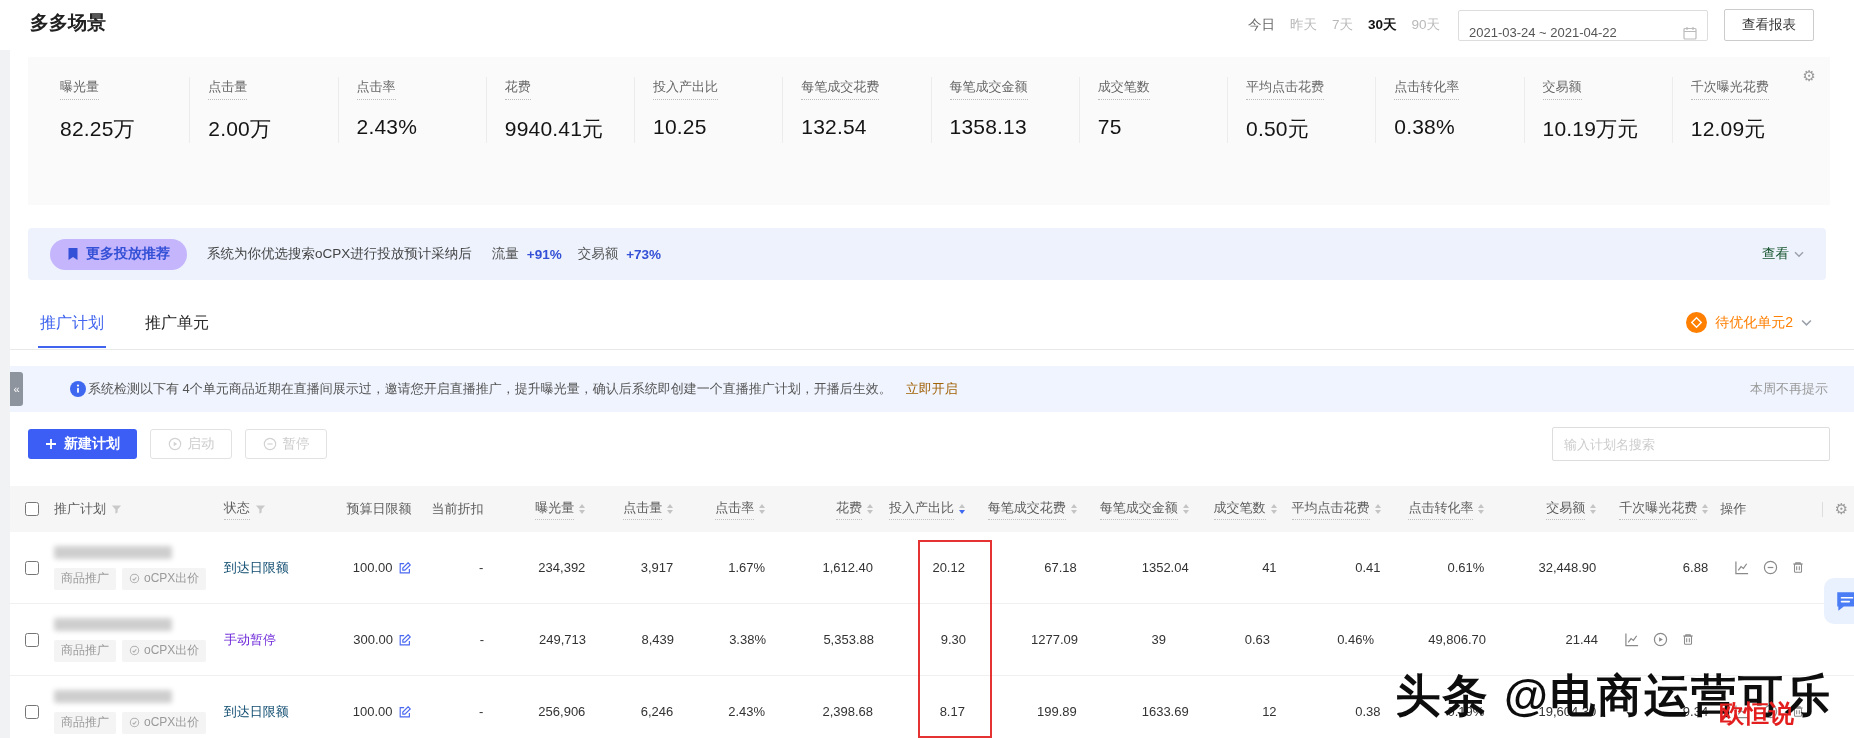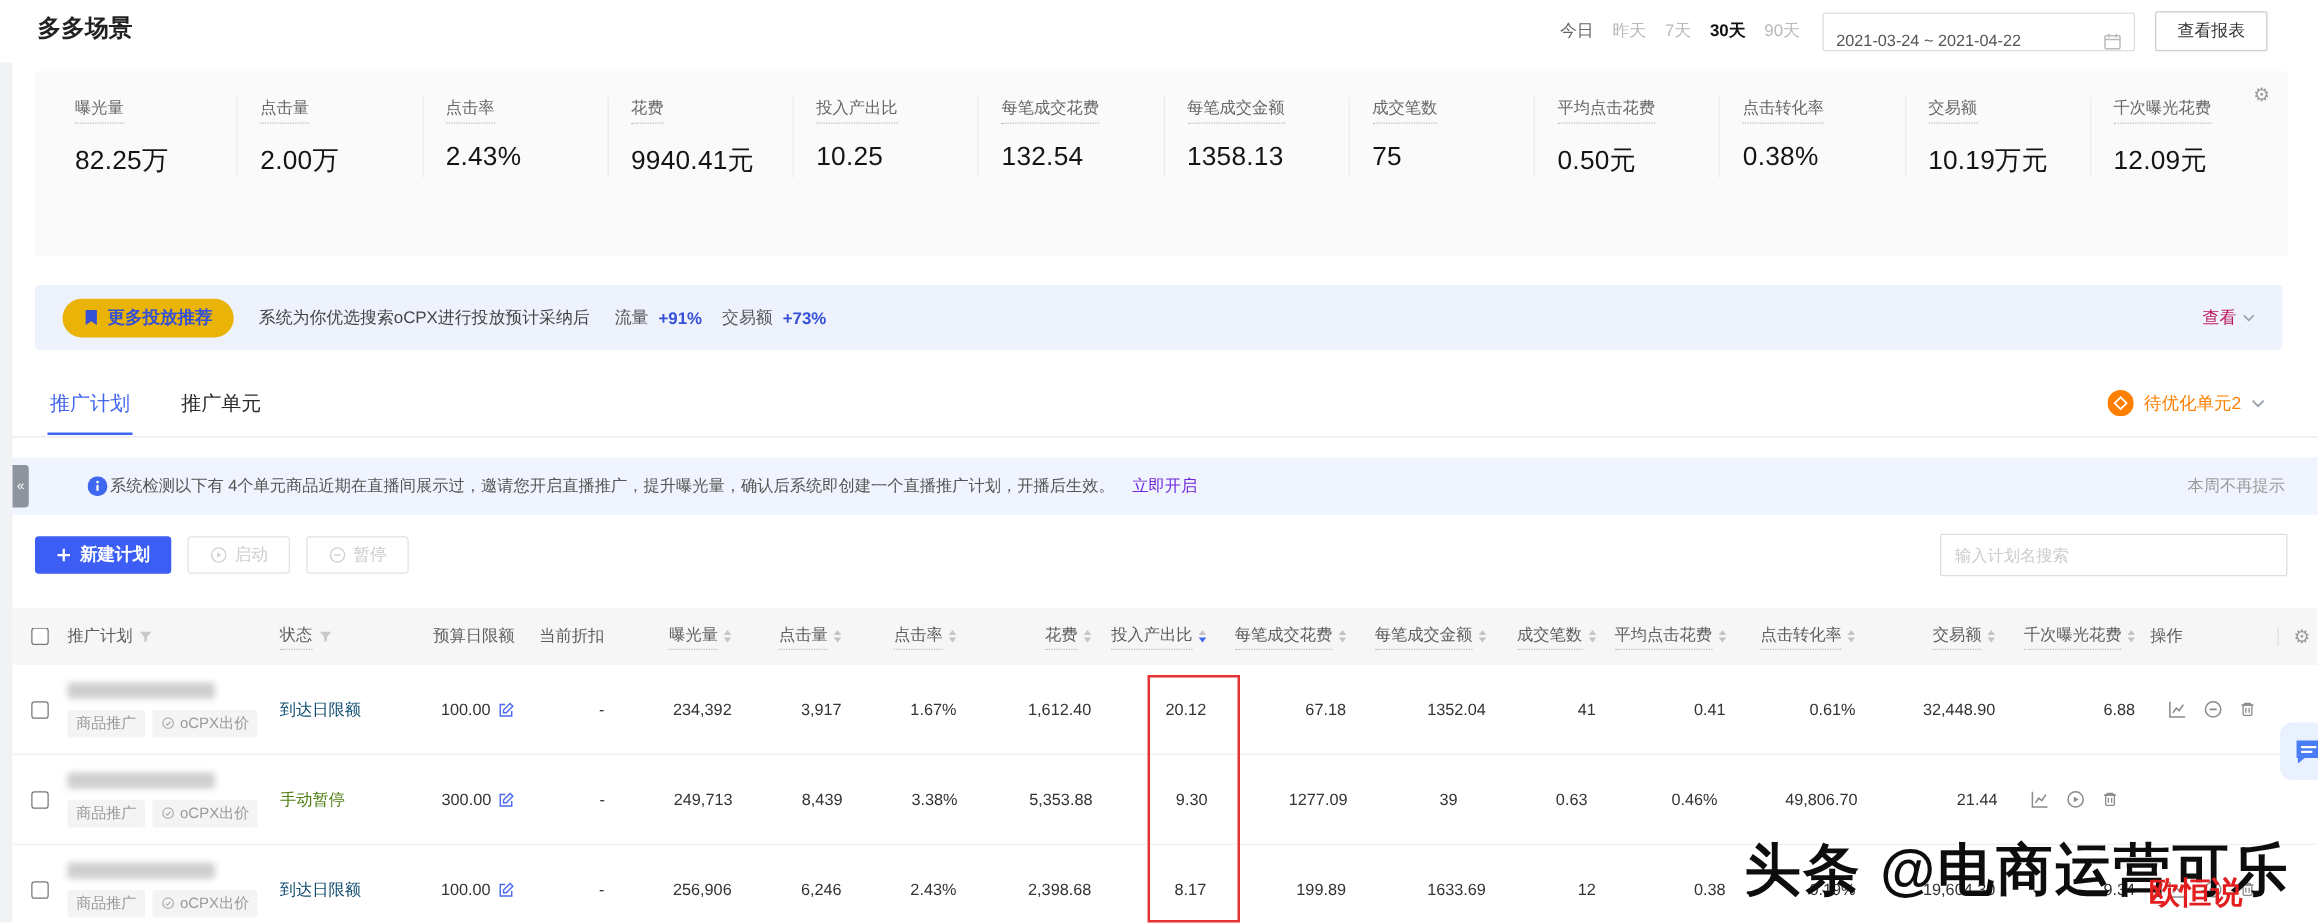--- a/index.html
+++ b/index.html
@@ -27,45 +27,45 @@
   .stats-row { display:flex; padding:20px 10px 0 14px; }
   .stat { flex:1; padding-left:18px; border-left:1px solid #ececec; }
   .stat:first-child { border-left:none; }
   .stat-label { display:inline-block; font-size:13px; color:#666; border-bottom:1px dotted #bbb; padding-bottom:3px; cursor:help; }
   .stat-value { margin-top:15px; font-size:21px; color:#141414; font-weight:500; letter-spacing:.2px; }
   .stats-gear { position:absolute; right:14px; top:10px; font-size:15px; color:#9a9a9a; cursor:pointer; }
 
   
   .banner { position:absolute; top:228px; left:28px; right:28px; height:52px; background:#edf2fd;
     border-radius:4px; display:flex; align-items:center; padding:0 22px; }
-  .pill { display:flex; align-items:center; gap:7px; background:#eab308; border-radius:16px;
+  .pill { display:flex; align-items:center; gap:7px; background:#c4b5fd; border-radius:16px;
     height:31px; padding:0 17px; cursor:pointer; }
   .pill span { font-size:14px; font-weight:bold; color:#3450d6; }
   .banner-desc { margin-left:20px; font-size:13.5px; color:#444; }
   .banner-metrics { display:flex; align-items:center; gap:8px; margin-left:12px; font-size:13.5px; }
   .banner-metrics .m-label { color:#555; margin-left:8px; }
   .banner-metrics .m-value { color:#3450d6; font-weight:bold; }
-  .view-link { margin-left:auto; display:flex; align-items:center; gap:5px; color:#be185d;
+  .view-link { margin-left:auto; display:flex; align-items:center; gap:5px; color:#14532d;
     font-size:13.5px; cursor:pointer; }
 
   
   .tabs { position:absolute; top:300px; left:10px; right:0; height:50px; border-bottom:1px solid #e9e9e9; }
   .tab { position:absolute; top:13px; font-size:16px; cursor:pointer; color:#2b2b2b; }
   .tab.t0 { left:30px; color:#4064ee; }
   .tab.t0::after { content:""; position:absolute; left:-2px; right:-2px; bottom:-14px; height:2px; background:#4064ee; }
   .tab.t1 { left:135px; }
   .optimize { position:absolute; right:42px; top:12px; display:flex; align-items:center; gap:8px; cursor:pointer; }
   .optimize-label { font-size:14px; color:#ff7f00; }
 
   
   .alert { position:absolute; top:366px; left:10px; right:0; height:46px; background:#f0f4fe;
     display:flex; align-items:center; padding-left:58px; font-size:13px; color:#555; }
   .alert .icon-info { position:absolute; left:60px; }
   .alert-text { margin-left:20px; }
-  .alert-link { color:#6d28d9; margin-left:14px; cursor:pointer; }
+  .alert-link { color:#a16207; margin-left:14px; cursor:pointer; }
   .alert-dismiss { margin-left:auto; margin-right:26px; color:#999; cursor:pointer; }
   .collapse-handle { position:absolute; left:10px; top:372px; width:13px; height:34px; background:#8d949e;
     color:#fff; font-size:11px; display:flex; align-items:center; justify-content:center;
     border-radius:0 3px 3px 0; cursor:pointer; z-index:5; }
 
   
   .toolbar { position:absolute; top:424px; left:28px; right:24px; height:40px; display:flex; align-items:center; }
   .btn-new { height:30px; padding:0 17px; background:#3c5ef5; color:#fff; border:none; border-radius:3px;
     font-size:14px; font-weight:bold; display:flex; align-items:center; gap:7px; cursor:pointer; }
   .btn-dis { height:30px; width:82px; margin-left:13px; background:#fff; border:1px solid #e2e2e2;
@@ -91,21 +91,21 @@
   .carets .dn { border-top:4px solid #c4c4c4; }
   .carets.desc .dn { border-top-color:#3e68f0; }
   .funnel { margin-left:5px; cursor:pointer; }
   input[type=checkbox] { width:14px; height:14px; accent-color:#3c5ef5; cursor:pointer; }
   .plan-cell { flex-direction:column; align-items:flex-start !important; justify-content:center; gap:9px; }
   .name-blur { width:118px; height:13px; background:#c6c6c6; border-radius:2px; filter:blur(2.5px); opacity:.85; }
   .tags { display:flex; gap:6px; }
   .tag { display:flex; align-items:center; gap:4px; background:#f4f4f4; color:#9a9a9a; font-size:12px;
     padding:2.5px 7px; border-radius:2px; white-space:nowrap; }
   .status-limit { color:#0c4a6e; }
-  .status-paused { color:#4d7c0f; }
+  .status-paused { color:#6d28d9; }
   .budget-wrap { display:flex; align-items:center; gap:5px; }
   .act { display:flex; gap:13px; padding-left:14px; }
   .act span { cursor:pointer; display:inline-flex; }
   .hdr-gear { color:#9a9a9a; font-size:15px; cursor:pointer; }
   .vdiv { width:1px; height:15px; background:#ddd; margin-right:12px; }
 
   
   .red-box { position:absolute; left:918px; top:540px; width:74px; height:198px;
     border:2px solid #e53333; z-index:20; pointer-events:none; }
   .watermark { position:absolute; right:22px; bottom:12px; font-size:45px; font-weight:bold; color:#0d0d0d;

